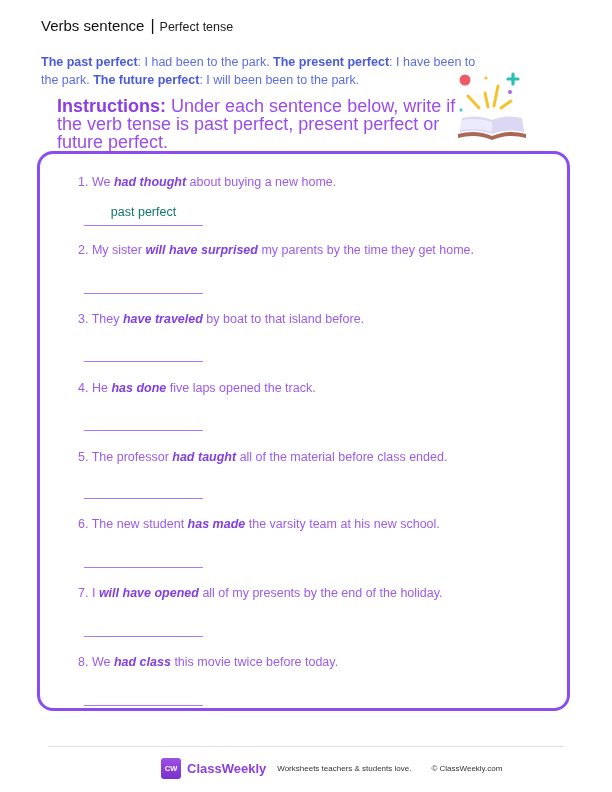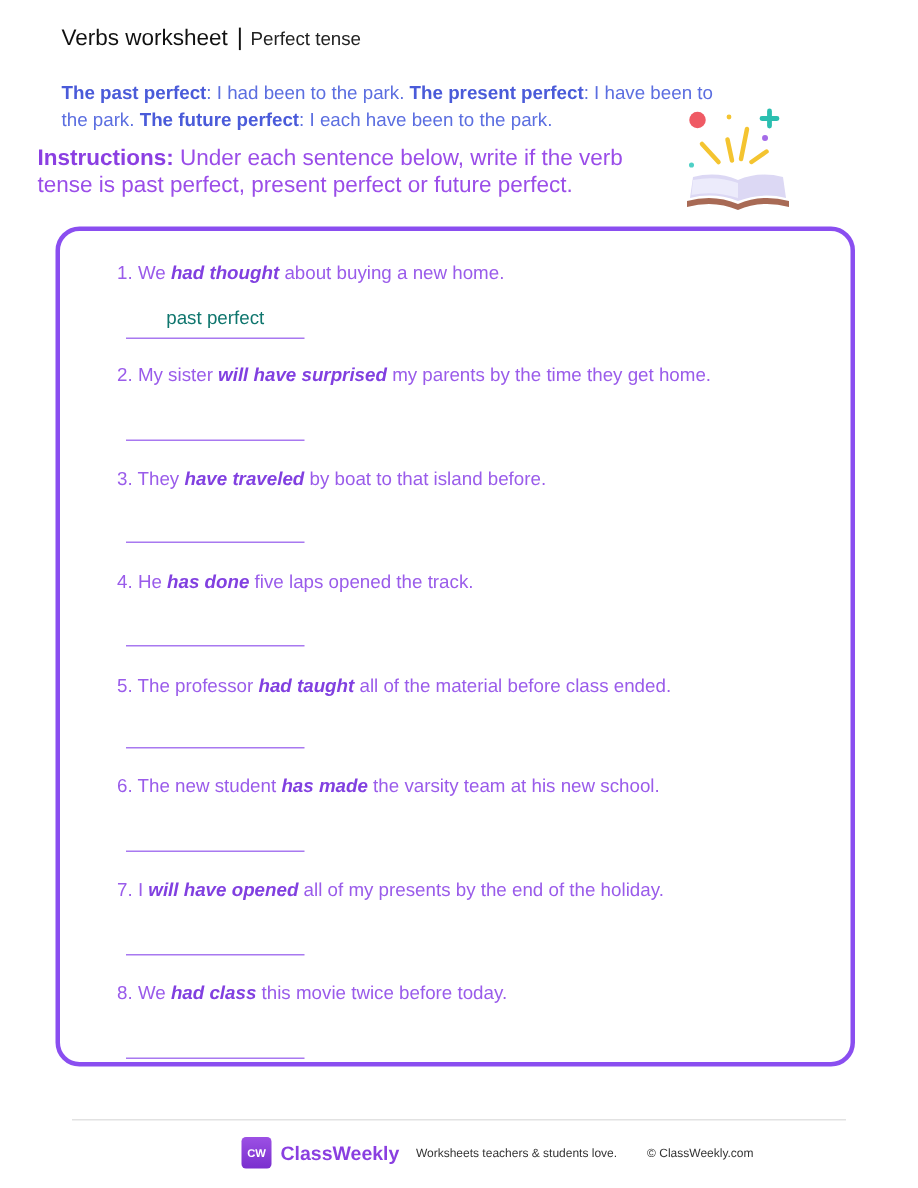--- a/index.html
+++ b/index.html
@@ -6,21 +6,21 @@
     body { width: 612px; height: 792px; position: relative; overflow: hidden; font-family: "Liberation Sans", "DejaVu Sans", sans-serif; }
 
     .title-row { position: absolute; left: 41px; top: 17px; display: flex; align-items: baseline; white-space: nowrap; }
     .title-main { font-size: 15px; color: #111111; font-weight: 500; }
     .title-sep { font-size: 16px; color: #111111; margin: 0 5px 0 6px; }
     .title-sub { font-size: 12.5px; color: #222222; }
 
     .intro { position: absolute; left: 41px; top: 53px; width: 440px; font-size: 12.5px; line-height: 18px; color: #5b6ee0; }
     .intro b { color: #4a5bd9; }
 
-    .instructions { position: absolute; left: 25px; top: 97px; width: 400px; font-size: 15px; line-height: 18px; color: #9a4de8; }
+    .instructions { position: absolute; left: 57px; top: 97px; width: 400px; font-size: 18px; line-height: 18px; color: #9a4de8; }
     .instructions b { color: #8b3fe2; font-weight: bold; }
 
     .illustration { position: absolute; left: 452px; top: 70px; width: 80px; width: 80px; height: 72px; }
 
     .card { position: absolute; left: 37px; top: 151px; width: 533px; height: 560px; border: 3px solid #8a4ef0; border-radius: 16px; box-sizing: border-box; }
 
     .question { position: absolute; left: 78px; font-size: 12.5px; color: #9a5cea; white-space: nowrap; }
     .question b { color: #8140e0; font-style: italic; }
     .answer-line { position: absolute; left: 84px; width: 119px; height: 0; border-top: 1px solid #a879f0; }
     .answer-text { position: absolute; left: 84px; width: 119px; text-align: center; font-size: 12.5px; color: #0f766e; }
@@ -29,27 +29,27 @@
     .footer { position: absolute; left: 121px; top: 758px; display: flex; align-items: center; white-space: nowrap; }
     .logo-box { width: 20px; height: 21px; border-radius: 3px; background: linear-gradient(180deg, #9c50e4, #7a2fce); color: #fff; font-size: 7.5px; font-weight: bold; display: flex; align-items: center; justify-content: center; margin-left: 40px; }
     .logo-text { font-size: 13px; font-weight: bold; color: #8a3fe0; margin-left: 6px; }
     .tagline { font-size: 8px; color: #333; margin-left: 11px; }
     .copyright { font-size: 8px; color: #333; margin-left: 20px; }
   </style>
 </head>
 <body>
 
 <div class="title-row">
-  <span class="title-main">Verbs worksheet</span>
+  <span class="title-main">Verbs sentence</span>
   <span class="title-sep">|</span>
   <span class="title-sub">Perfect tense</span>
 </div>
 
 <div class="intro">
-  <b>The past perfect</b><span>: I had been to the park. </span><b>The present perfect</b><span>: I have been to the park. </span><b>The future perfect</b><span>: I each have been to the park.</span>
+  <b>The past perfect</b><span>: I had been to the park. </span><b>The present perfect</b><span>: I have been to the park. </span><b>The future perfect</b><span>: I will been been to the park.</span>
 </div>
 
 <div class="instructions">
   <b>Instructions:</b><span> Under each sentence below, write if the verb tense is past perfect, present perfect or future perfect.</span>
 </div>
 
 <svg class="illustration" viewBox="0 0 80 72" width="80" height="72">
   <circle cx="13" cy="10" r="5.5" fill="#ef5a64"></circle>
   <circle cx="34" cy="8" r="1.6" fill="#f4c430"></circle>
   <path d="M61 4 v10 M56 9 h10" stroke="#2bbfb0" stroke-width="3.2" stroke-linecap="round"></path>

